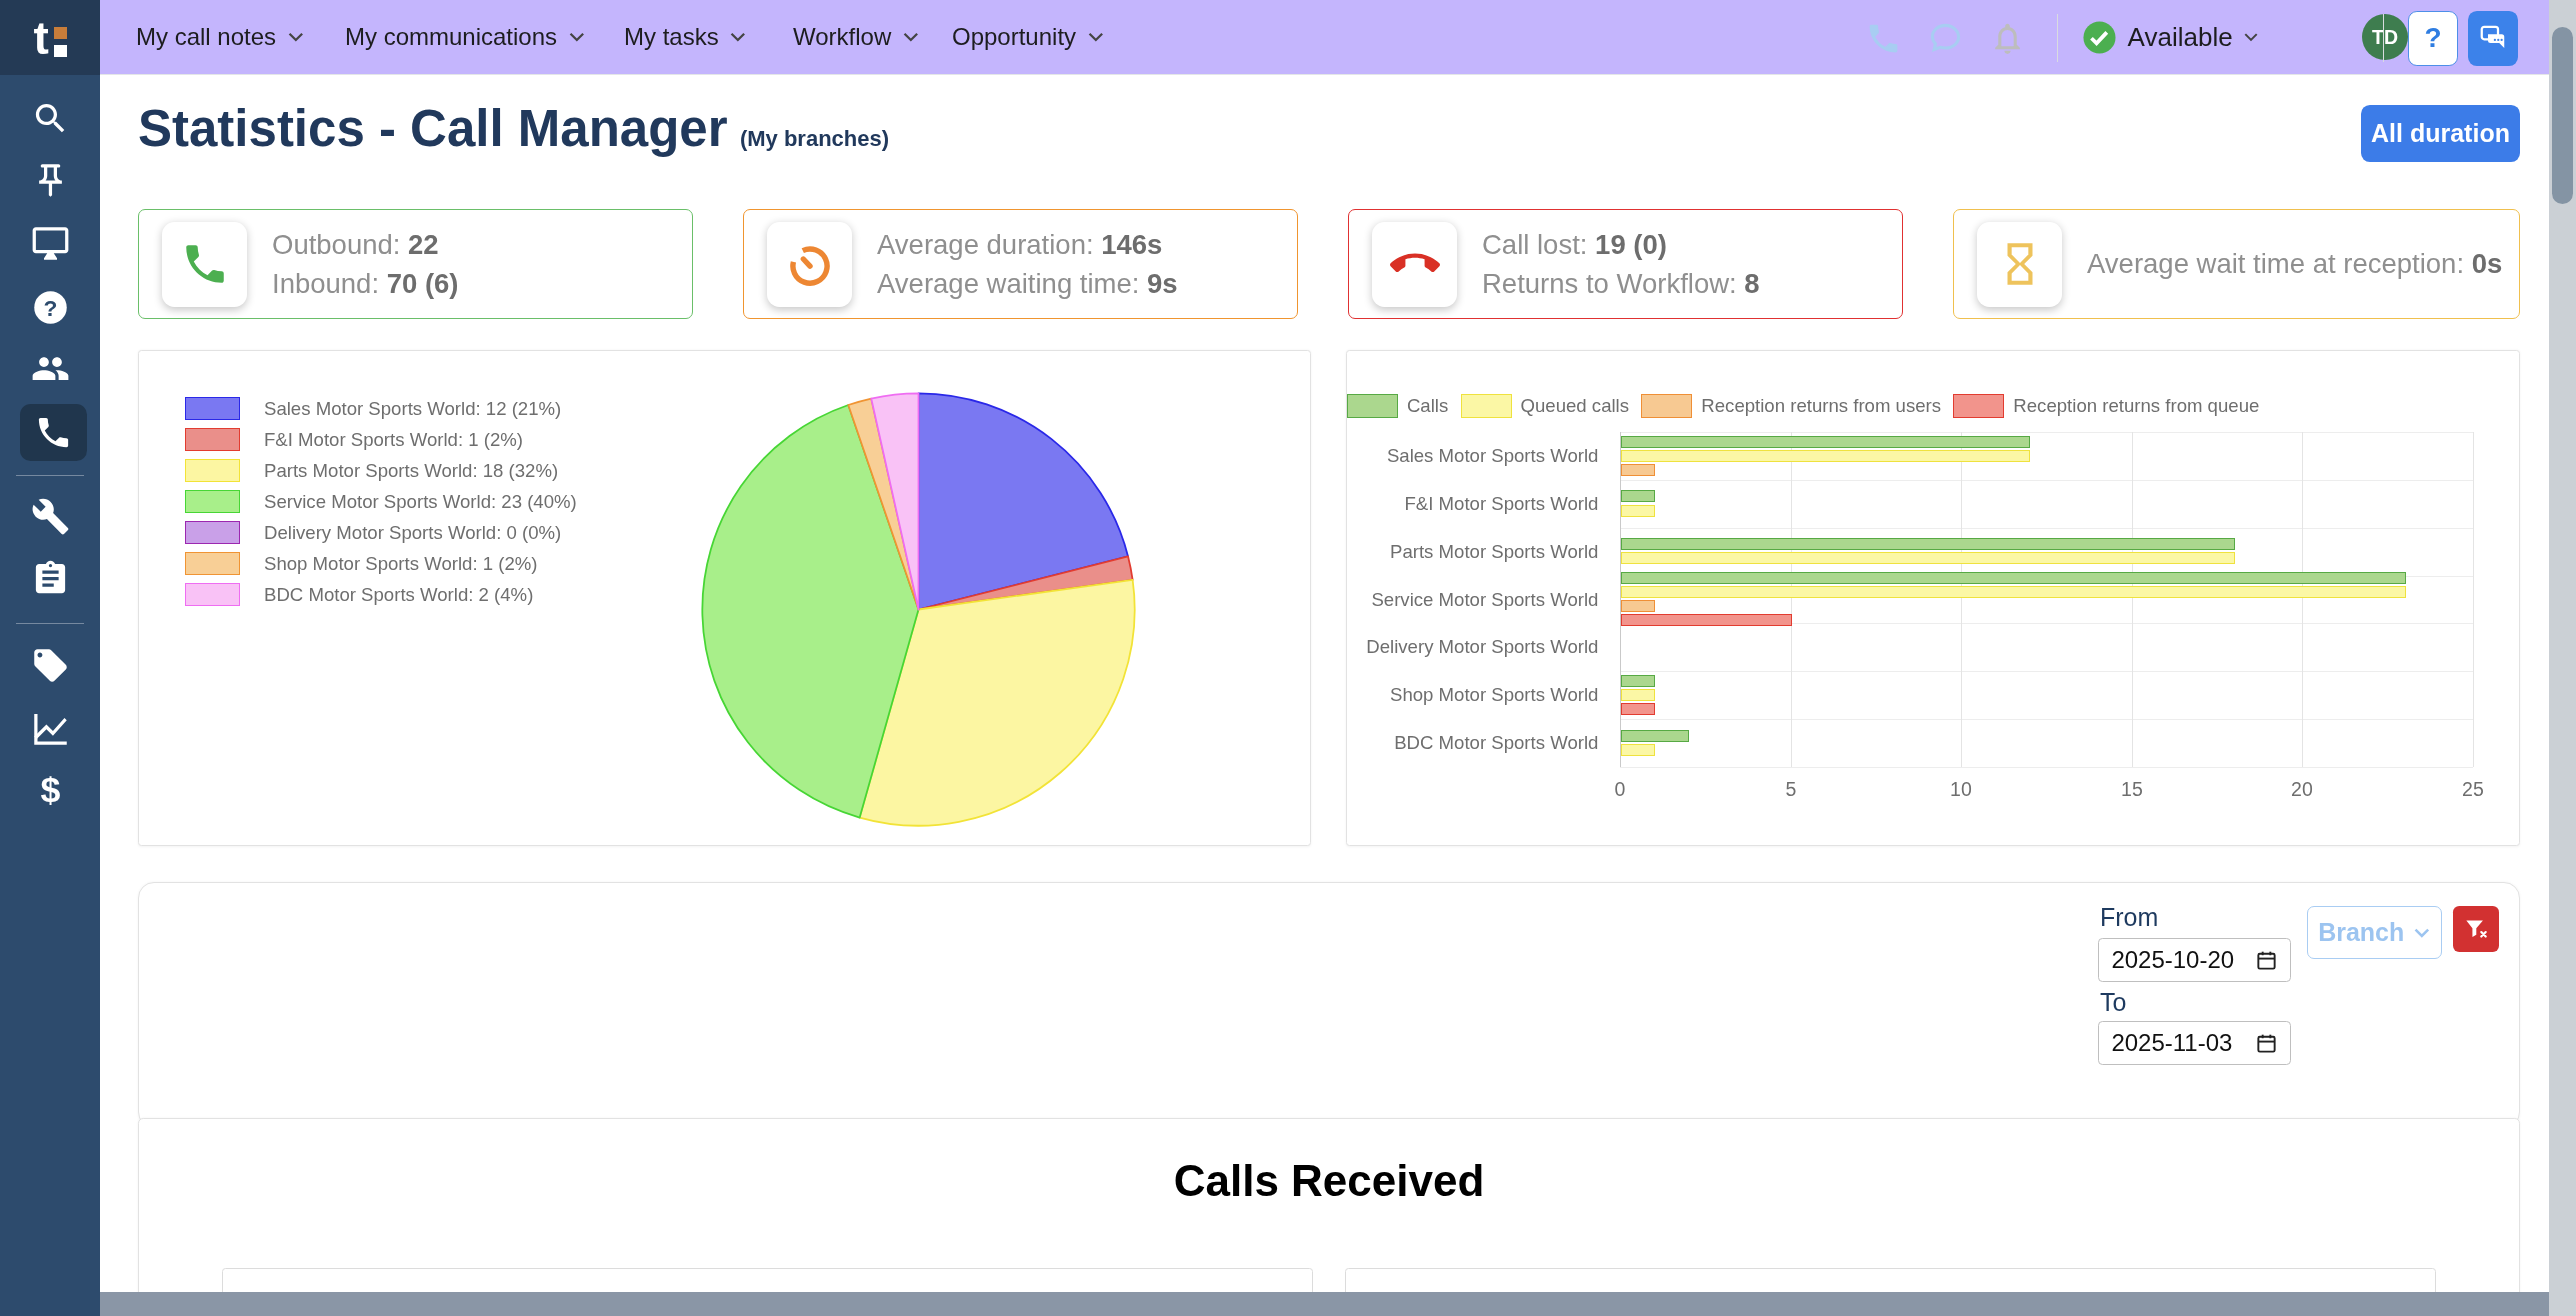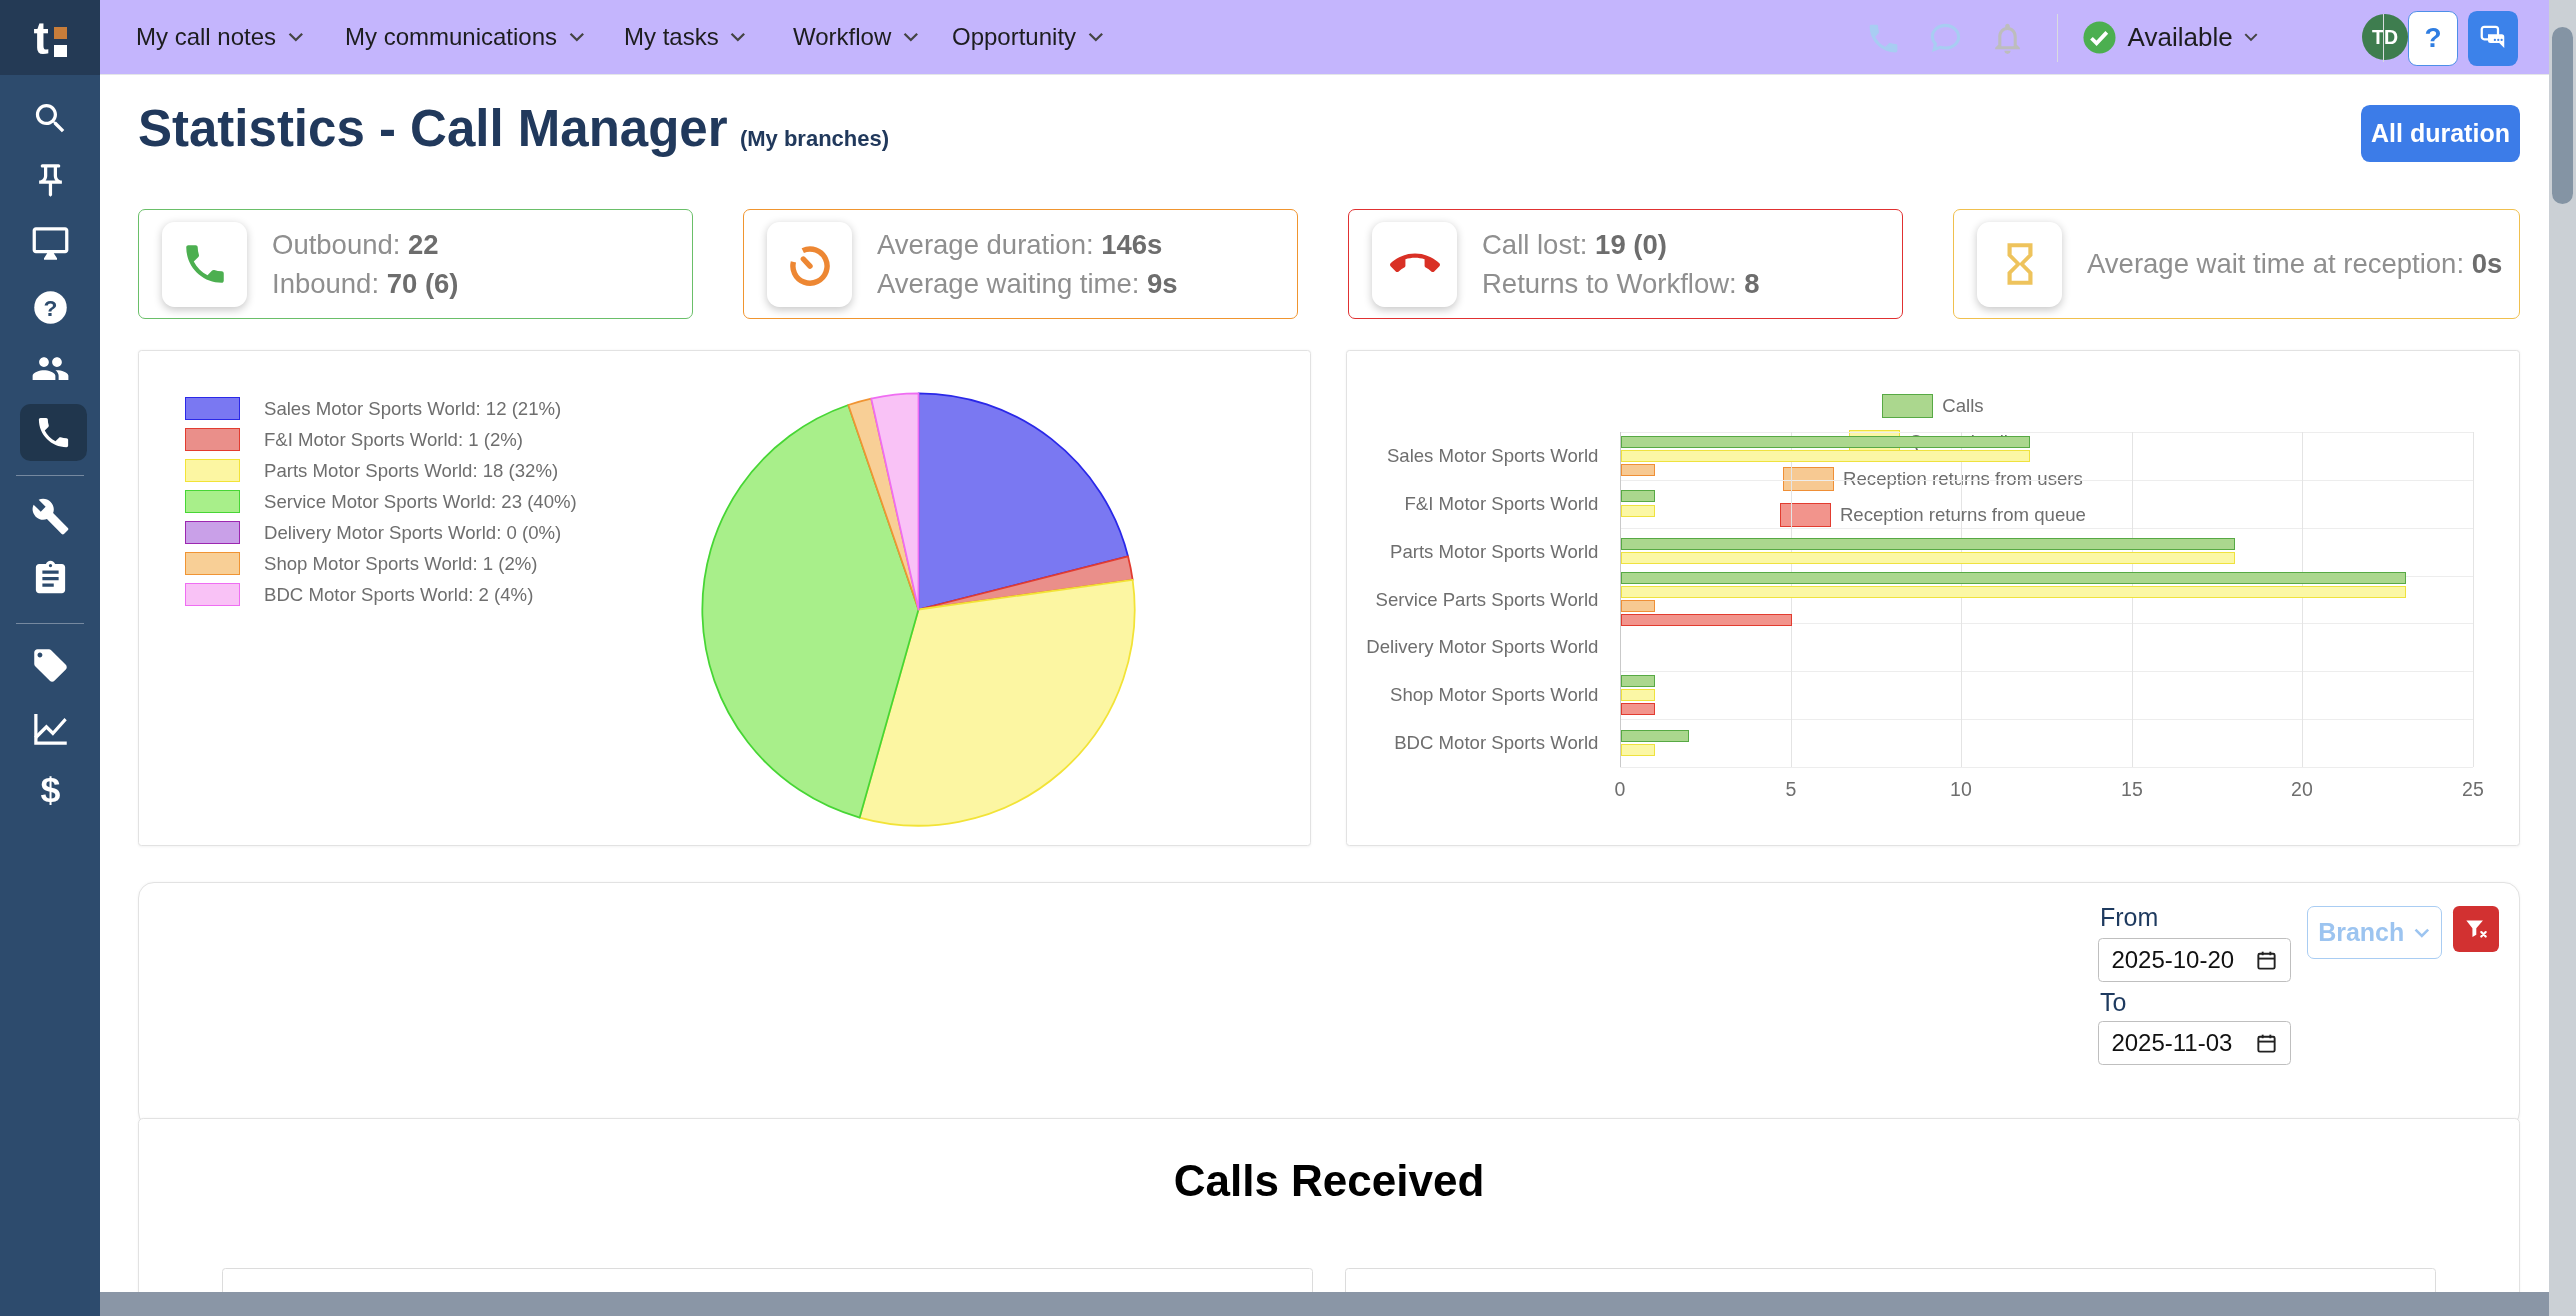--- a/index.html
+++ b/index.html
@@ -64,21 +64,21 @@
   #bar-card  { left:1346px; top:350px; width:1174px; height:496px; }
 
   
   #pie-legend { position:absolute; left:46px; top:46px; display:flex; flex-direction:column; gap:8px; }
   .pleg-row { display:flex; align-items:center; gap:24px; cursor:pointer; }
   .pleg-sw { width:55px; height:23px; border:1.8px solid; flex:none; }
   .leg-txt { font-size:18.6px; color:#6e6e6e; white-space:nowrap; }
 
   
   #bar-legend { position:absolute; left:0; top:43px; width:100%; display:flex; justify-content:flex-start;
-    align-items:center; gap:12.4px;flex-direction:column; }
+    align-items:center; gap:12.4px; }
   .bleg-item { display:flex; align-items:center; gap:8.9px; cursor:pointer; }
   .bleg-sw { width:51px; height:24px; border:1.8px solid; flex:none; }
   #bar-cats { position:absolute; left:0; top:81px; width:262px; }
   .bar-cat { position:absolute; right:10.6px; left:0; height:48px; line-height:48px; text-align:right;
     font-size:18.6px; color:#6e6e6e; white-space:nowrap; }
   #bar-plot { position:absolute; left:273px; top:81px; width:853px; height:335px; }
   .gl-v { position:absolute; top:0; bottom:0; width:0.9px; background:#e4e4e4; }
   .gl-h { position:absolute; left:0; right:0; height:0.9px; background:#ededed; }
   .gl-axis { background:#c9c9c9; }
   .hbar { position:absolute; border:1.8px solid; }
@@ -365,21 +365,21 @@
       </div>
       <div class="bleg-item">
         <span class="bleg-sw" style="background: rgb(242, 148, 140); border-color: rgb(226, 60, 48);"></span>
         <span class="leg-txt">Reception returns from queue</span>
       </div>
     </div>
   <div id="bar-cats">
       <div class="bar-cat" style="top: 0px;">Sales Motor Sports World</div>
       <div class="bar-cat" style="top: 48px;">F&amp;I Motor Sports World</div>
       <div class="bar-cat" style="top: 96px;">Parts Motor Sports World</div>
-      <div class="bar-cat" style="top: 144px;">Service Parts Sports World</div>
+      <div class="bar-cat" style="top: 144px;">Service Motor Sports World</div>
       <div class="bar-cat" style="top: 191px;">Delivery Motor Sports World</div>
       <div class="bar-cat" style="top: 239px;">Shop Motor Sports World</div>
       <div class="bar-cat" style="top: 287px;">BDC Motor Sports World</div>
     </div>
   <div id="bar-plot">
       <div class="gl-h" style="top: 0px;"></div>
       <div class="gl-h" style="top: 48px;"></div>
       <div class="gl-h" style="top: 96px;"></div>
       <div class="gl-h" style="top: 144px;"></div>
       <div class="gl-h" style="top: 191px;"></div>

